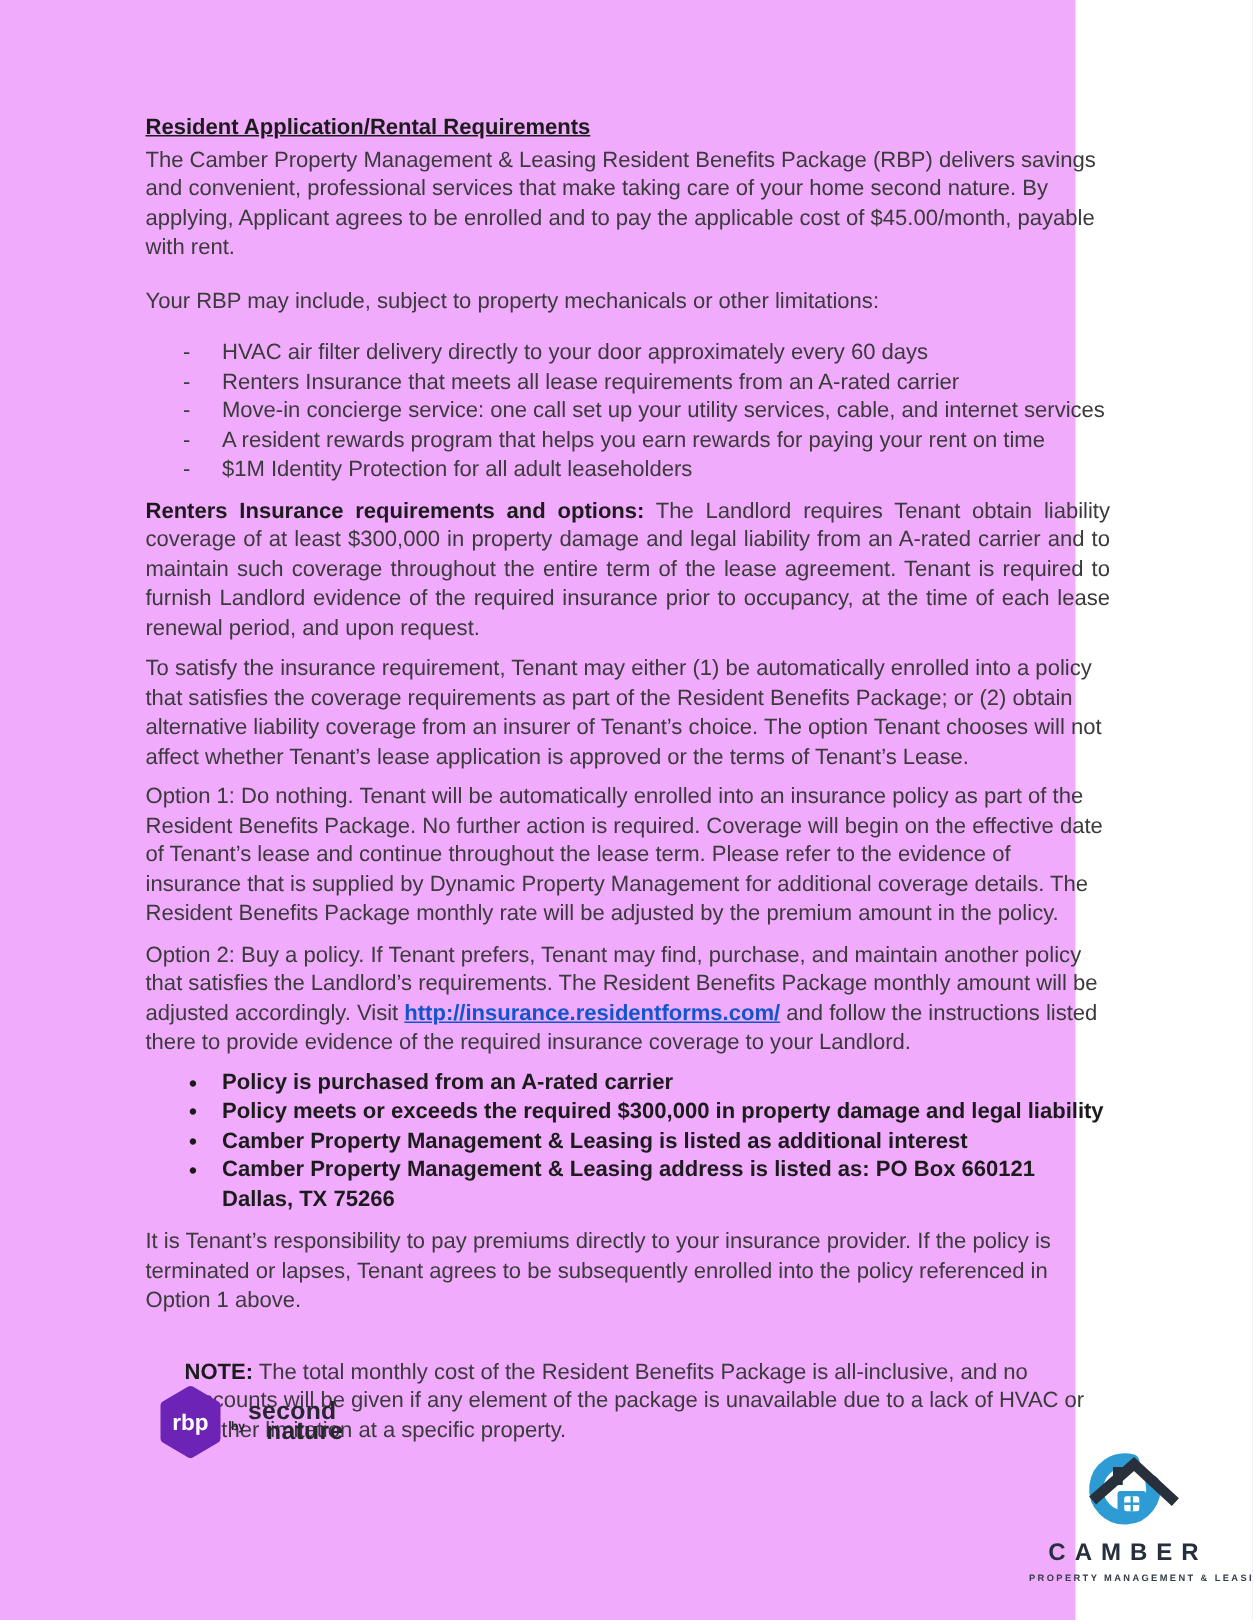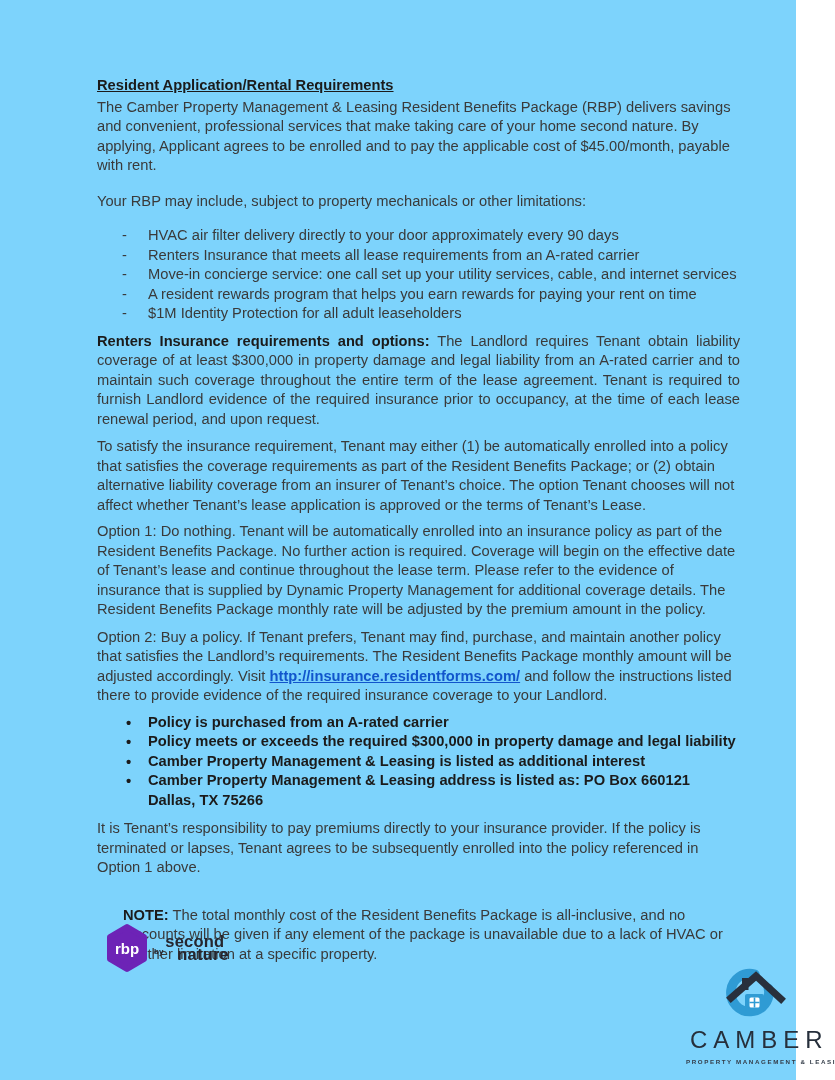--- a/index.html
+++ b/index.html
@@ -6,22 +6,22 @@
   html, body { background: #ffffff; }
   body {
     width: 835px; height: 1080px;
     font-family: "Liberation Sans", sans-serif;
     color: #3a3a3a;
     position: relative;
     overflow: hidden;
   }
   .page {
     position: relative;
-    width: 796px; height: 1080px;
-    background: #7dd3fc;
+    width: 717px; height: 1080px;
+    background: #f0abfc;
   }
   .content {
     position: absolute;
     left: 97px; top: 76px;
     width: 643px;
     font-size: 14.7px;
     line-height: 19.5px;
   }
   h1.doc-title {
     font-size: 14.7px;
@@ -99,22 +99,22 @@
     letter-spacing: 0.2px;
   }
   .rbp-brand .l2 { display: block; margin-left: 12px; margin-top: -1px; }
   .footer-camber {
     position: absolute;
     left: 686px; top: 966px;
     width: 128px;
     text-align: center;
   }
   .camber-name {
-    font-weight: normal;
-    font-size: 24px;
+    font-weight: bold;
+    font-size: 16px;
     letter-spacing: 6px;
     color: #262f3b;
     margin-top: 4px;
     white-space: nowrap;
     text-indent: 4px;
   }
   .camber-tagline {
     font-weight: bold;
     font-size: 6.2px;
     letter-spacing: 1.6px;
@@ -129,21 +129,21 @@
 <div class="page">
   <div class="content">
 
     <h1 class="doc-title">Resident Application/Rental Requirements</h1>
 
     <p class="mb-blank">The Camber Property Management &amp; Leasing Resident Benefits Package (RBP) delivers savings and convenient, professional services that make taking care of your home second nature. By applying, Applicant agrees to be enrolled and to pay the applicable cost of $45.00/month, payable with rent.</p>
 
     <p class="mb-list">Your RBP may include, subject to property mechanicals or other limitations:</p>
 
     <ul class="dash-list mb-8">
-      <li>HVAC air filter delivery directly to your door approximately every 90 days</li>
+      <li>HVAC air filter delivery directly to your door approximately every 60 days</li>
       <li>Renters Insurance that meets all lease requirements from an A-rated carrier</li>
       <li>Move-in concierge service: one call set up your utility services, cable, and internet services</li>
       <li>A resident rewards program that helps you earn rewards for paying your rent on time</li>
       <li>$1M Identity Protection for all adult leaseholders</li>
     </ul>
 
     <p class="justify mb-8"><strong>Renters Insurance requirements and options:</strong><span> The Landlord requires Tenant obtain liability coverage of at least $300,000 in property damage and legal liability from an A-rated carrier and to maintain such coverage throughout the entire term of the lease agreement. Tenant is required to furnish Landlord evidence of the required insurance prior to occupancy, at the time of each lease renewal period, and upon request.</span></p>
 
     <p class="mb-7">To satisfy the insurance requirement, Tenant may either (1) be automatically enrolled into a policy that satisfies the coverage requirements as part of the Resident Benefits Package; or (2) obtain alternative liability coverage from an insurer of Tenant’s choice. The option Tenant chooses will not affect whether Tenant’s lease application is approved or the terms of Tenant’s Lease.</p>
 

